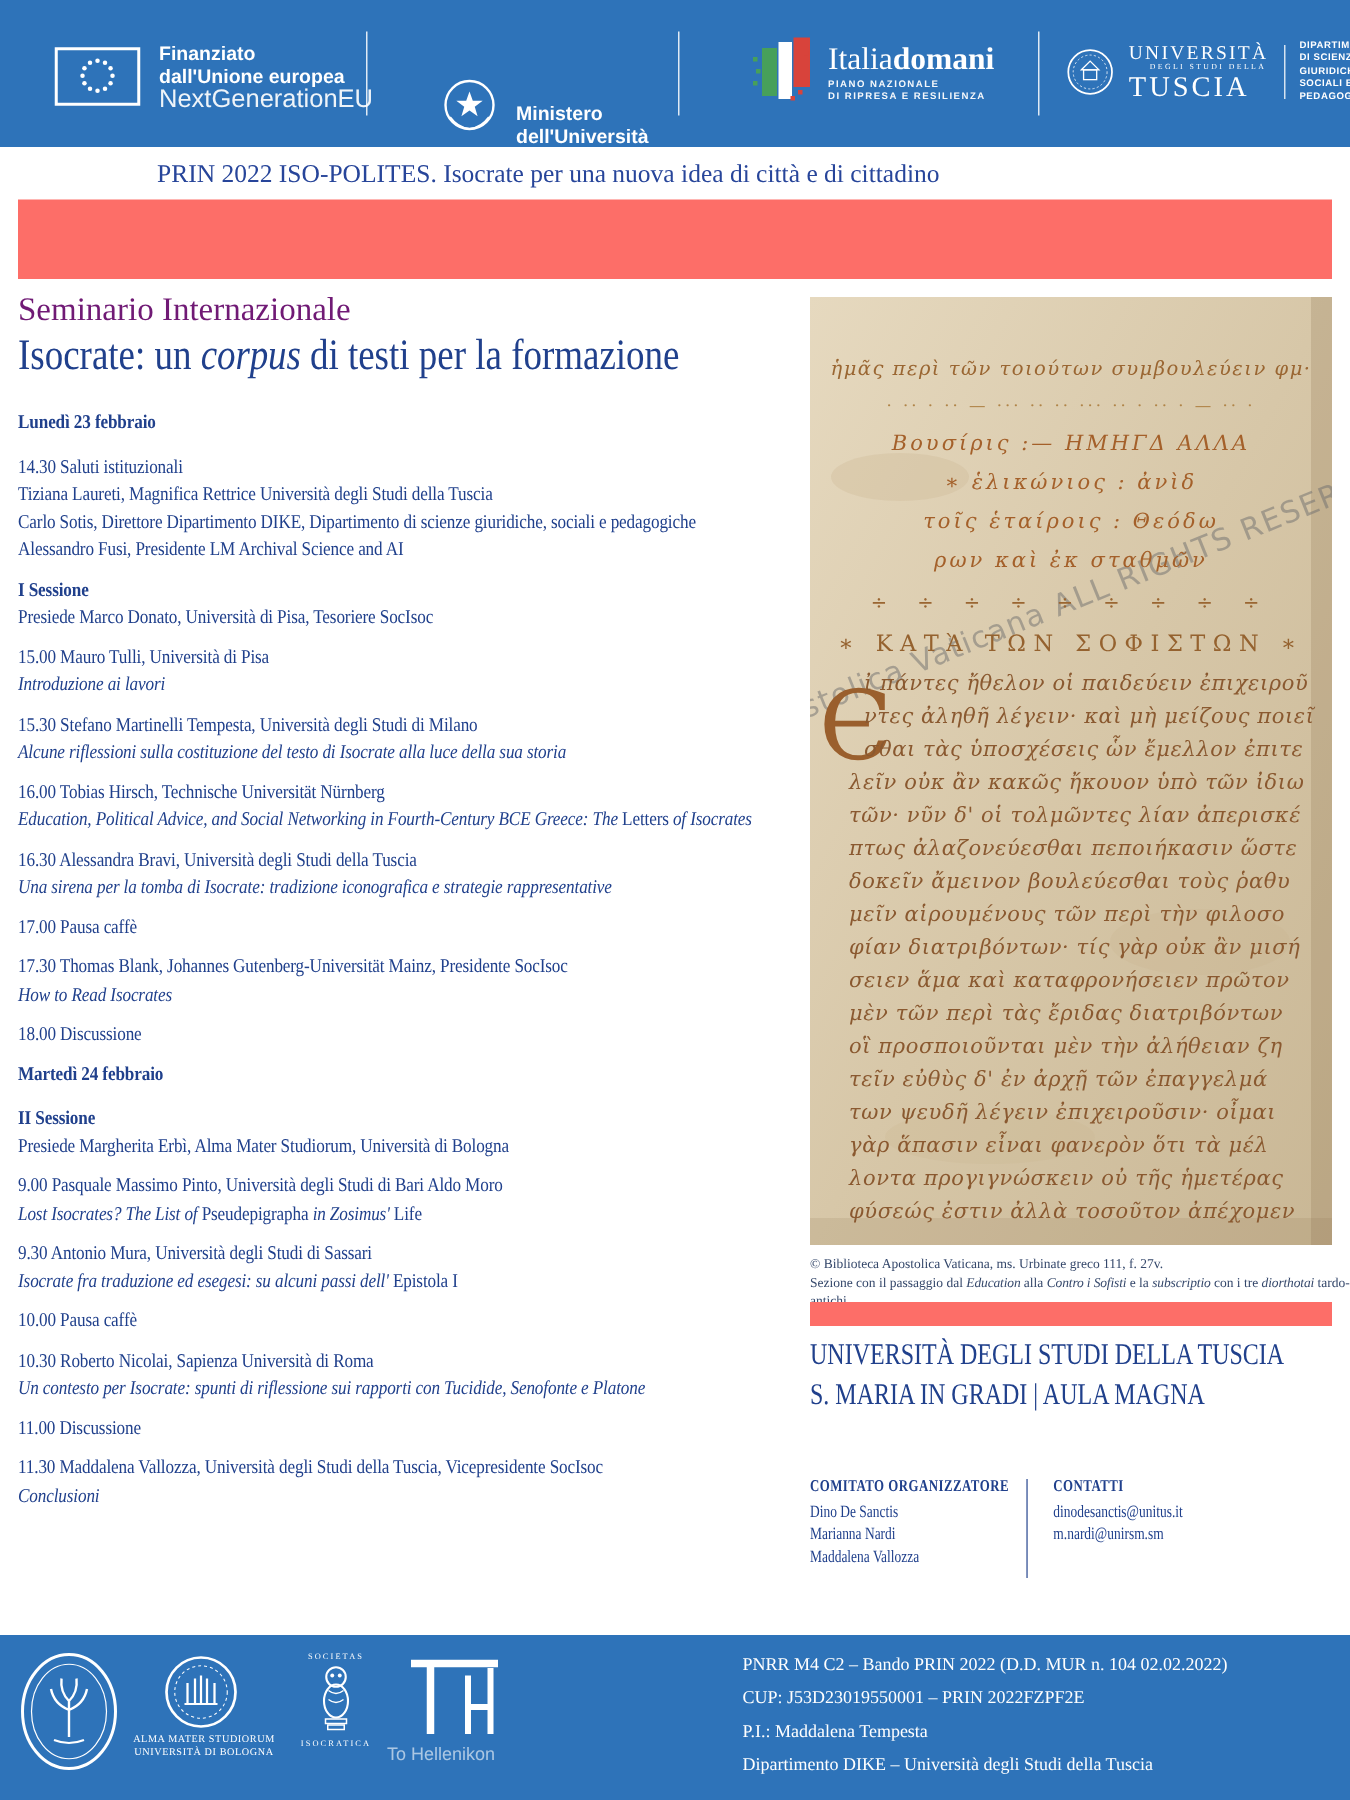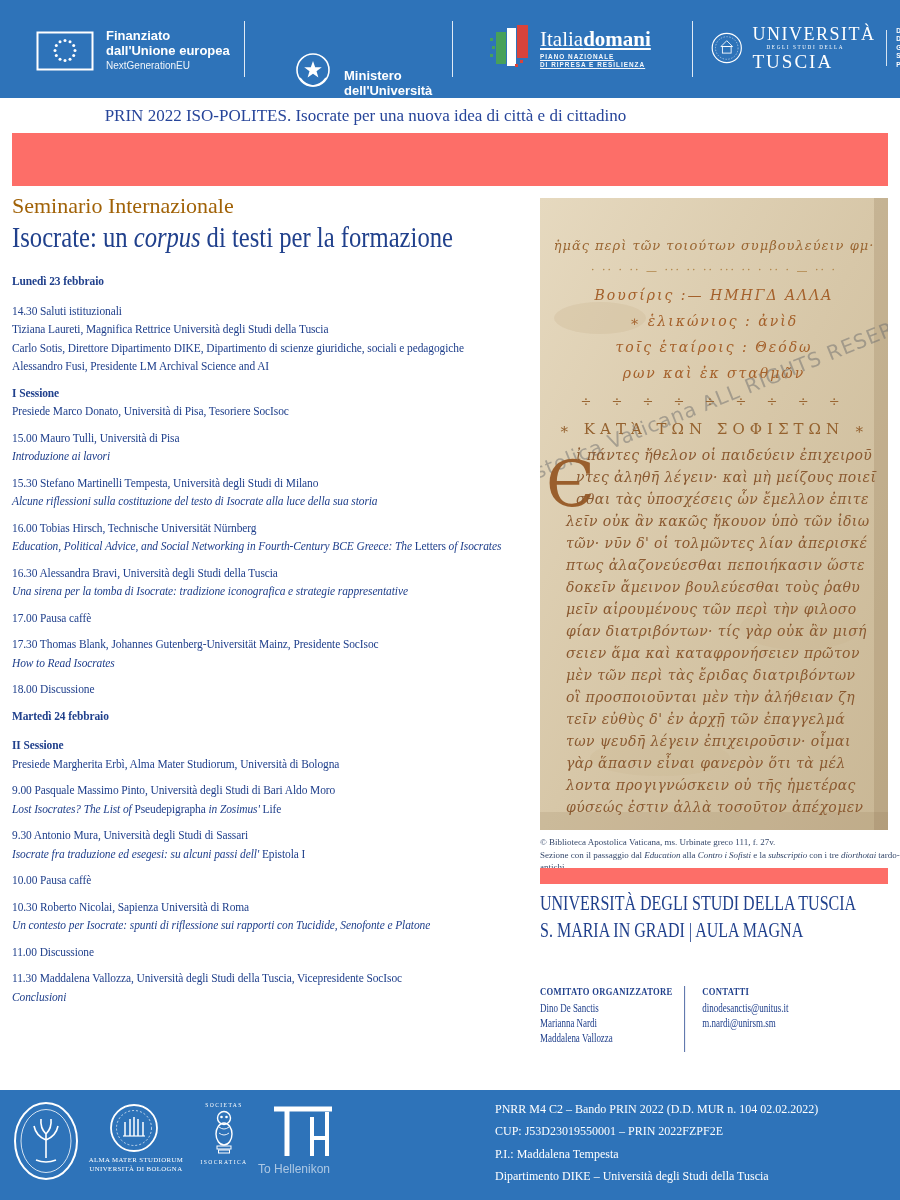--- a/index.html
+++ b/index.html
@@ -3,40 +3,40 @@
 <meta charset="utf-8">
 <style>
   html,body{margin:0;padding:0;background:#e8e8e8;}
   .page{position:relative;width:900px;height:1200px;background:#ffffff;overflow:hidden;
         font-family:"Liberation Serif",serif;margin:0 auto;}
   
   .hdr{position:absolute;left:0;top:0;width:900px;height:98px;background:#2e73b9;}
   .hdr-div{position:absolute;top:21px;width:1px;height:56px;background:rgba(255,255,255,.85);}
   .hblock{position:absolute;display:flex;align-items:center;color:#fff;font-family:"Liberation Sans",sans-serif;}
   .eu-txt{margin-left:12px;line-height:15px;font-size:13px;font-weight:bold;}
-  .eu-sub{font-weight:normal;font-size:10px;opacity:.92;}
+  .eu-sub{font-weight:normal;font-size:17px;opacity:.92;}
   .min-txt{margin-left:10px;line-height:15px;font-size:13px;font-weight:bold;margin-top:42px;}
   .itd-txt{margin-left:10px;}
   .itd-name{font-family:"Liberation Serif",serif;font-size:21px;line-height:22px;}
   .itd-name b{font-weight:bold;}
   .itd-sub{font-size:6.4px;font-weight:bold;letter-spacing:1px;line-height:8px;margin-top:3px;opacity:.95;}
   .tus{display:flex;align-items:center;}
   .tus-word{margin-left:9px;font-family:"Liberation Serif",serif;line-height:1;}
-  .tus-l1{font-size:18px;letter-spacing:1.5px;}
+  .tus-l1{font-size:13px;letter-spacing:1.5px;}
   .tus-l2{font-size:5.2px;letter-spacing:1.6px;margin:2px 0 1px 14px;}
   .tus-l3{font-size:19px;letter-spacing:2px;}
   .tus-sep{width:1px;height:36px;background:rgba(255,255,255,.8);margin:0 10px;}
   .tus-dep{font-size:6.4px;font-weight:bold;line-height:8.5px;letter-spacing:.4px;}
   
   .prin{position:absolute;left:0;top:98px;width:731px;height:35px;line-height:35px;
         text-align:center;color:#27459a;font-size:17px;}
   .redbar1{position:absolute;left:12px;top:133px;width:876px;height:53px;background:#fd6e68;}
   .redbar2{position:absolute;left:540px;top:868px;width:348px;height:16px;background:#fd6e68;}
   
-  .kicker{position:absolute;left:12px;top:193px;font-size:22px;color:#a16207;}
+  .kicker{position:absolute;left:12px;top:193px;font-size:22px;color:#701a75;}
   .title{position:absolute;left:12px;top:221px;font-size:29px;color:#20408c;white-space:nowrap;
          transform:scaleX(.85);transform-origin:0 0;}
   .sched{position:absolute;left:12px;top:272px;width:600px;color:#20408c;font-size:13px;
          line-height:18.5px;letter-spacing:-.1px;transform:scaleX(.88);transform-origin:0 0;}
   .group{margin-bottom:8px;}
   .group.day{margin-bottom:11px;}
   .pline{white-space:nowrap;}
   .st-b{font-weight:bold;}
   .st-i{font-style:italic;letter-spacing:-.1px;}
   
@@ -108,21 +108,21 @@
         <polygon points="21,13 23.2,19.2 29.8,19.2 24.5,23.2 26.4,29.5 21,25.7 15.6,29.5 17.5,23.2 12.2,19.2 18.8,19.2" fill="#fff"></polygon>
         <path d="M8 30 Q13 37 21 38 Q29 37 34 30" fill="none" stroke="#fff" stroke-width="1.4"></path>
       </svg>
       <div class="min-txt">
         <div>Ministero</div>
         <div>dell'Università</div>
         <div>e della Ricerca</div>
       </div>
     </div>
     <div class="hdr-div" style="left:452px;"></div>
-    <div class="hblock" style="left:490px;top:24px;text-decoration:underline;">
+    <div class="hblock" style="left:502px;top:24px;">
       <svg width="40" height="48" viewBox="0 0 40 48">
         <rect x="6" y="8" width="10" height="32" fill="#47a05a"></rect>
         <rect x="17" y="4" width="9" height="38" fill="#ffffff"></rect>
         <rect x="27" y="1" width="11" height="33" fill="#d8433b"></rect>
         <g fill="#47a05a">
             <rect x="0" y="14" width="3" height="3"></rect>
             <rect x="2" y="22" width="3" height="3"></rect>
             <rect x="0" y="30" width="3" height="3"></rect>
           </g>
         <g fill="#d8433b">

